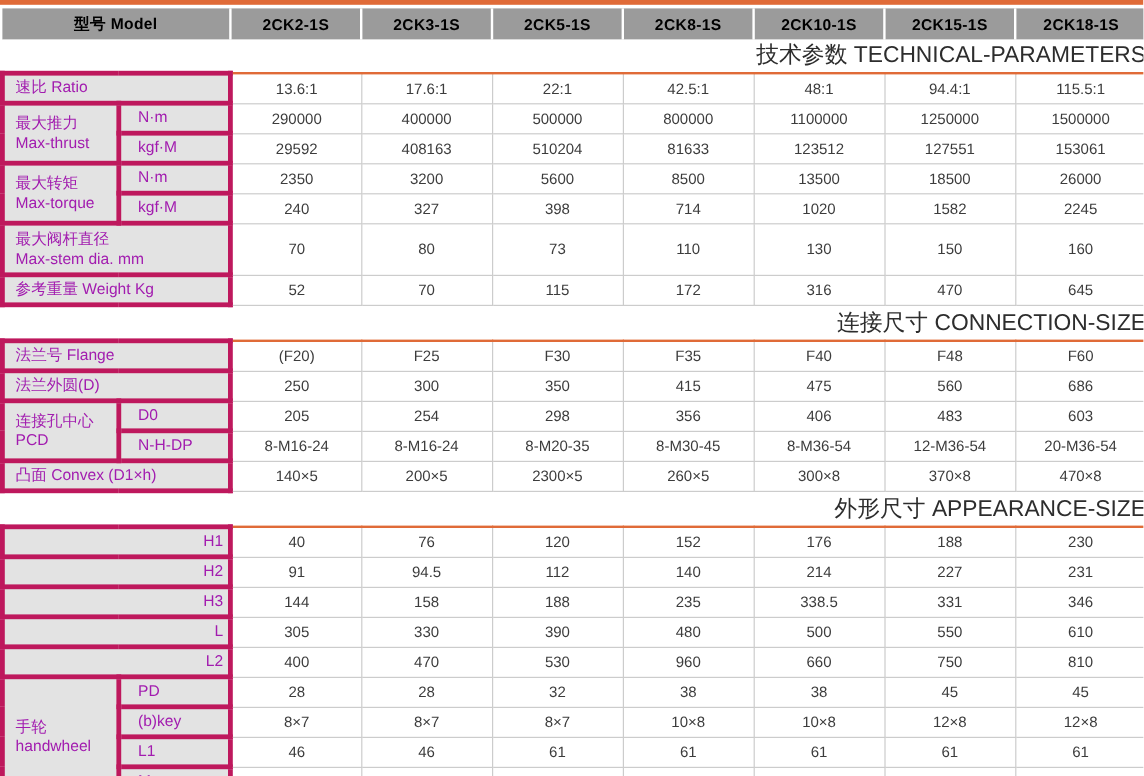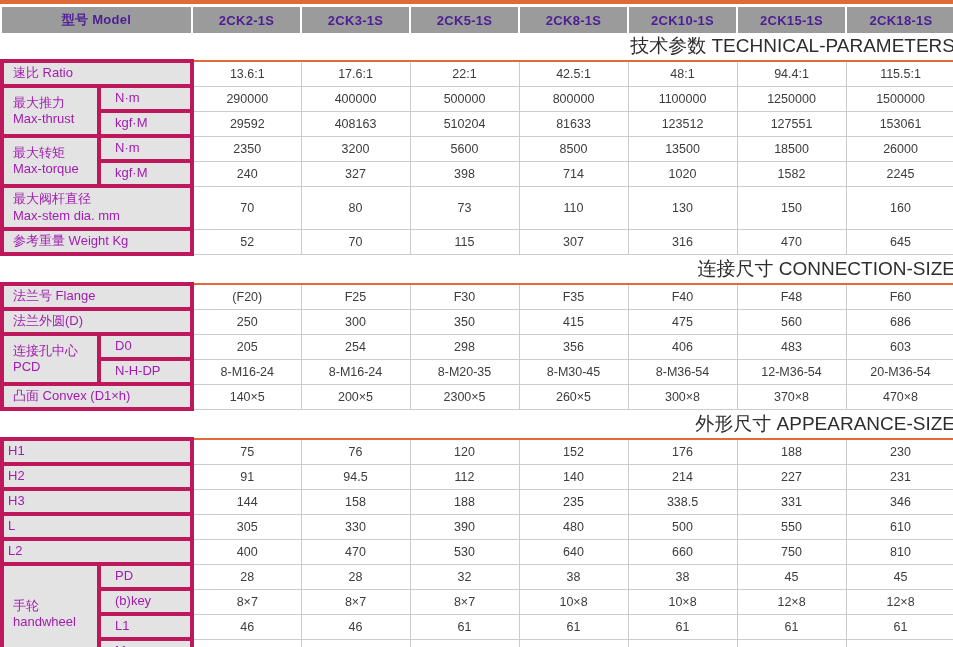--- a/index.html
+++ b/index.html
@@ -11,41 +11,41 @@
   }
   *{box-sizing:border-box;margin:0;padding:0;}
   html,body{background:#fff;}
   body{font-family:"Liberation Sans","DejaVu Sans",sans-serif;color:var(--text);}
   .page{width:953px;height:647px;background:#fff;overflow:hidden;}
   .top-rule{height:4px;background:var(--accent);margin-bottom:3px;}
   table{width:953px;border-collapse:collapse;table-layout:fixed;}
   th,td{font-size:13px;vertical-align:middle;}
   
   th.model-th{
-    background:var(--header-gray);color:#4c1d95;font-weight:bold;
+    background:var(--header-gray);color:#000000;font-weight:bold;
     height:26px;text-align:center;border-left:2px solid #fff;
     letter-spacing:.3px;
   }
   th.model-th:first-child{border-left:none;}
   
   td.section-td{
     background:#fff;text-align:right;height:23px;
     border-bottom:2px solid var(--accent);
     color:#2d2d2d;font-size:19px;padding-left:20px;
   }
   
   td.label-cell,td.sub-label-cell{
     background:var(--label-gray);
     border:4px solid #be185d;
     padding:2px 4px 2px 9px;
     text-align:left;color:#a21caf;
     white-space:pre-line;line-height:1.25;
   }
   td.sub-label-cell{padding-left:14px;}
-  td.label-cell.center{text-align:left;padding-left:4px;}
+  td.label-cell.center{text-align:right;padding-left:4px;}
   
   td.data-cell{
     background:#fff;border:1px solid var(--grid);
     text-align:center;color:var(--text);font-size:12.5px;
   }
   tr.body-row{height:25px;}
   tr.tall-row{height:43px;}
 </style>
 </head>
 <body>
@@ -143,21 +143,21 @@
           <td class="data-cell">110</td>
           <td class="data-cell">130</td>
           <td class="data-cell">150</td>
           <td class="data-cell">160</td>
         </tr>
         <tr class="body-row">
           <td class="label-cell" colspan="2">参考重量 Weight Kg</td>
           <td class="data-cell">52</td>
           <td class="data-cell">70</td>
           <td class="data-cell">115</td>
-          <td class="data-cell">307</td>
+          <td class="data-cell">172</td>
           <td class="data-cell">316</td>
           <td class="data-cell">470</td>
           <td class="data-cell">645</td>
         </tr>
         <tr>
           <td class="section-td" colspan="9">连接尺寸 CONNECTION-SIZE</td>
         </tr>
         <tr class="body-row">
           <td class="label-cell" colspan="2">法兰号 Flange</td>
           <td class="data-cell">(F20)</td>
@@ -208,21 +208,21 @@
           <td class="data-cell">260×5</td>
           <td class="data-cell">300×8</td>
           <td class="data-cell">370×8</td>
           <td class="data-cell">470×8</td>
         </tr>
         <tr>
           <td class="section-td" colspan="9">外形尺寸 APPEARANCE-SIZE</td>
         </tr>
         <tr class="body-row">
           <td class="label-cell center" colspan="2">H1</td>
-          <td class="data-cell">75</td>
+          <td class="data-cell">40</td>
           <td class="data-cell">76</td>
           <td class="data-cell">120</td>
           <td class="data-cell">152</td>
           <td class="data-cell">176</td>
           <td class="data-cell">188</td>
           <td class="data-cell">230</td>
         </tr>
         <tr class="body-row">
           <td class="label-cell center" colspan="2">H2</td>
           <td class="data-cell">91</td>
@@ -251,21 +251,21 @@
           <td class="data-cell">480</td>
           <td class="data-cell">500</td>
           <td class="data-cell">550</td>
           <td class="data-cell">610</td>
         </tr>
         <tr class="body-row">
           <td class="label-cell center" colspan="2">L2</td>
           <td class="data-cell">400</td>
           <td class="data-cell">470</td>
           <td class="data-cell">530</td>
-          <td class="data-cell">640</td>
+          <td class="data-cell">960</td>
           <td class="data-cell">660</td>
           <td class="data-cell">750</td>
           <td class="data-cell">810</td>
         </tr>
         <tr class="body-row">
           <td class="label-cell" rowspan="4">手轮
 handwheel</td>
           <td class="sub-label-cell">PD</td>
           <td class="data-cell">28</td>
           <td class="data-cell">28</td>

